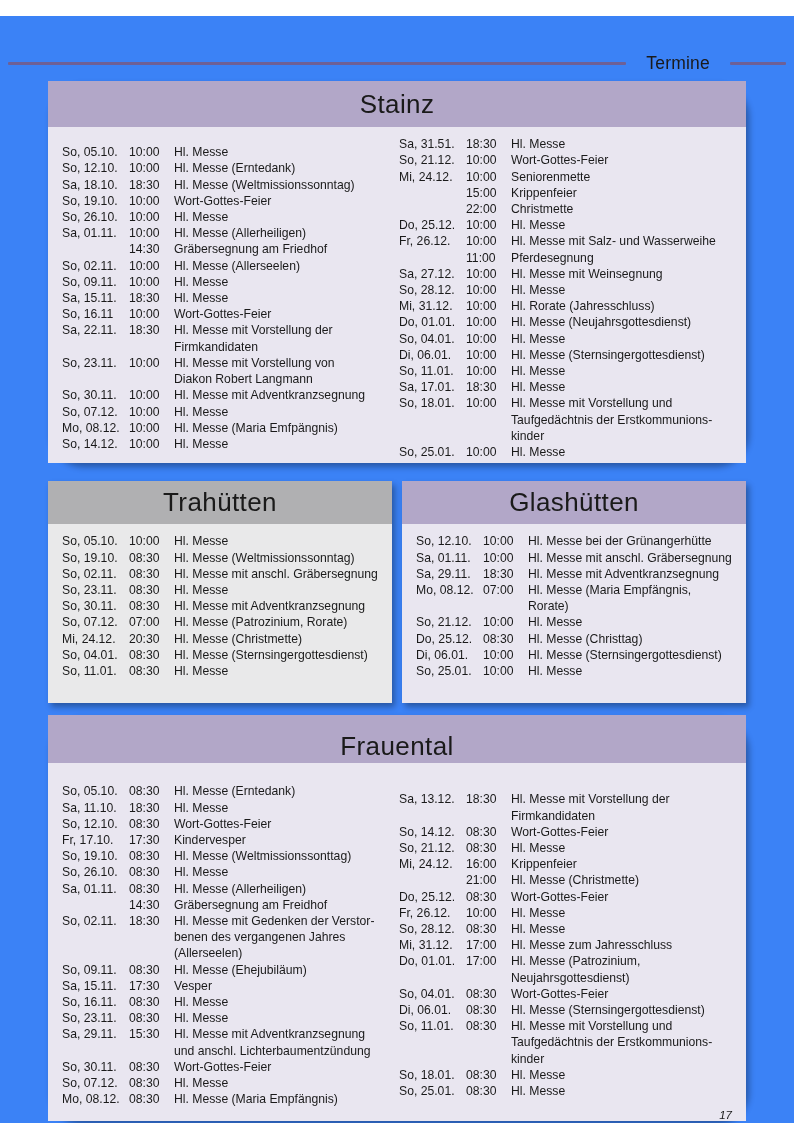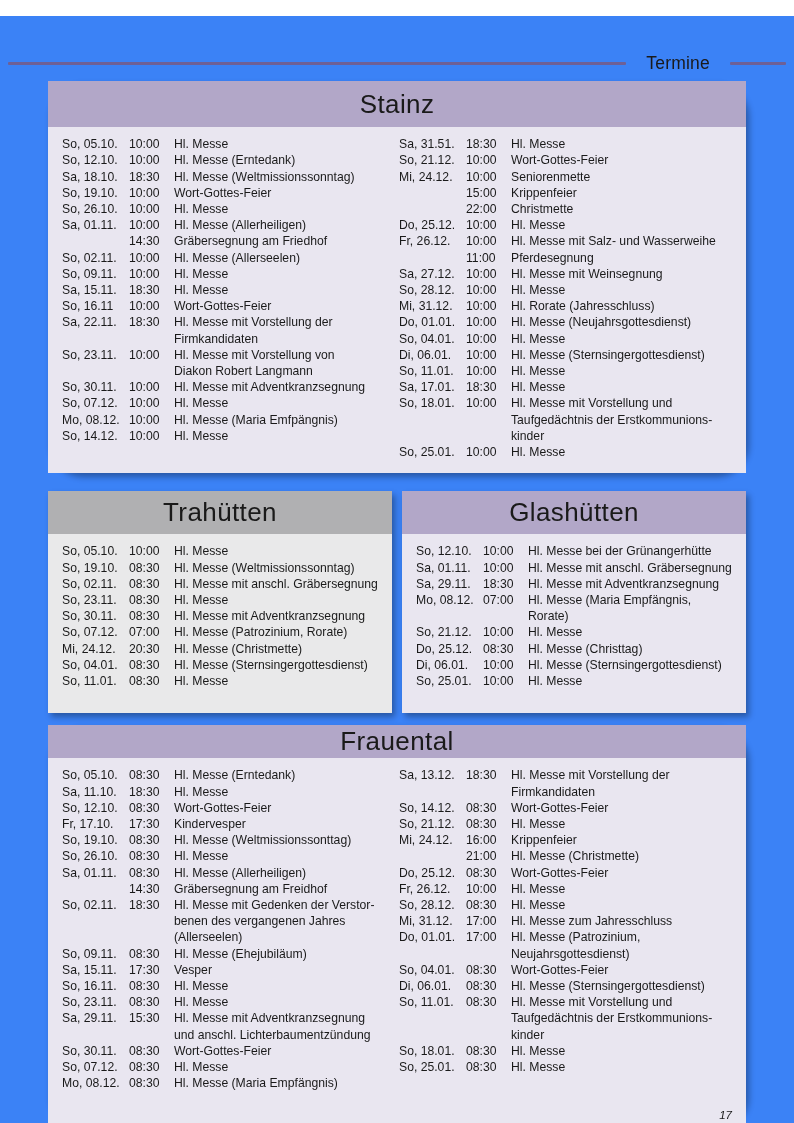--- a/index.html
+++ b/index.html
@@ -18,26 +18,26 @@
   
   .content{position:absolute;top:65px;left:48px;right:48px;}
   .panel{box-shadow:3px 4px 6px rgba(0,0,0,.33);display:flex;flex-direction:column;}
   .panel.full{margin-bottom:18px;border-radius:32px;}
   .halves{display:flex;gap:10px;margin-bottom:12px;align-items:stretch;}
   .half{flex:1;min-height:222px;}
   .panel-header{text-align:center;}
   .panel-header h2{margin:0;font-weight:500;font-size:26px;line-height:1.16;letter-spacing:.4px;}
   .hdr-tall{padding:8px 0 8px;}
   .hdr-mid{padding:6px 0 7px;}
-  .hdr-slim{padding:1px 0 2px;}
+  .hdr-slim{padding:16px 0 2px;}
   .theme-purple .panel-header{background:var(--header-purple,#b2a7c8);}
   .theme-purple .panel-body{background:var(--body-purple,#e9e6f0);}
   .theme-gray .panel-header{background:var(--header-gray,#b0b0b2);}
   .theme-gray .panel-body{background:var(--body-gray,#e9e9ea);}
-  .panel-body{flex:1;padding:9px 10px 13px 14px;}
+  .panel-body{flex:1;padding:9px 10px 3px 14px;align-items:center;}
   .body-stainz{min-height:324px;}
   .body-frauental{min-height:346px;}
   .two-col{display:flex;}
   .col{flex:1;min-width:0;}
   .entry{display:grid;grid-template-columns:67px 45px 1fr;font-size:12.2px;line-height:16.2px;}
   .entry .d,.entry .t{white-space:nowrap;}
   .entry .x{padding-right:4px;}
   
   .pageno{position:absolute;right:62px;bottom:18px;font-size:11.5px;font-style:italic;}
 </style>

